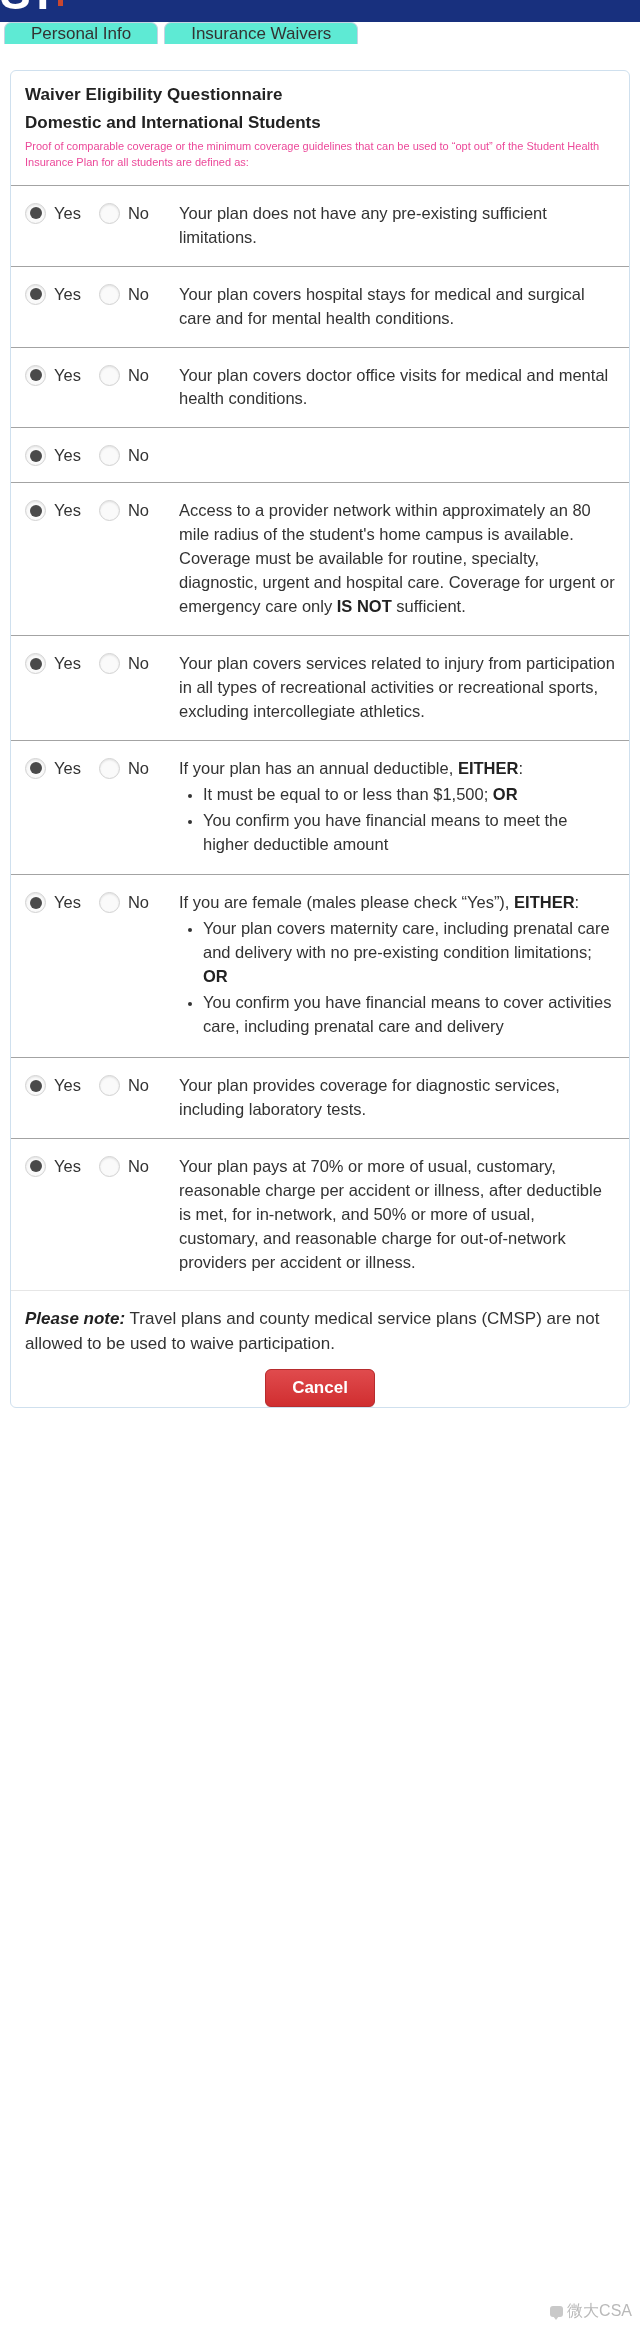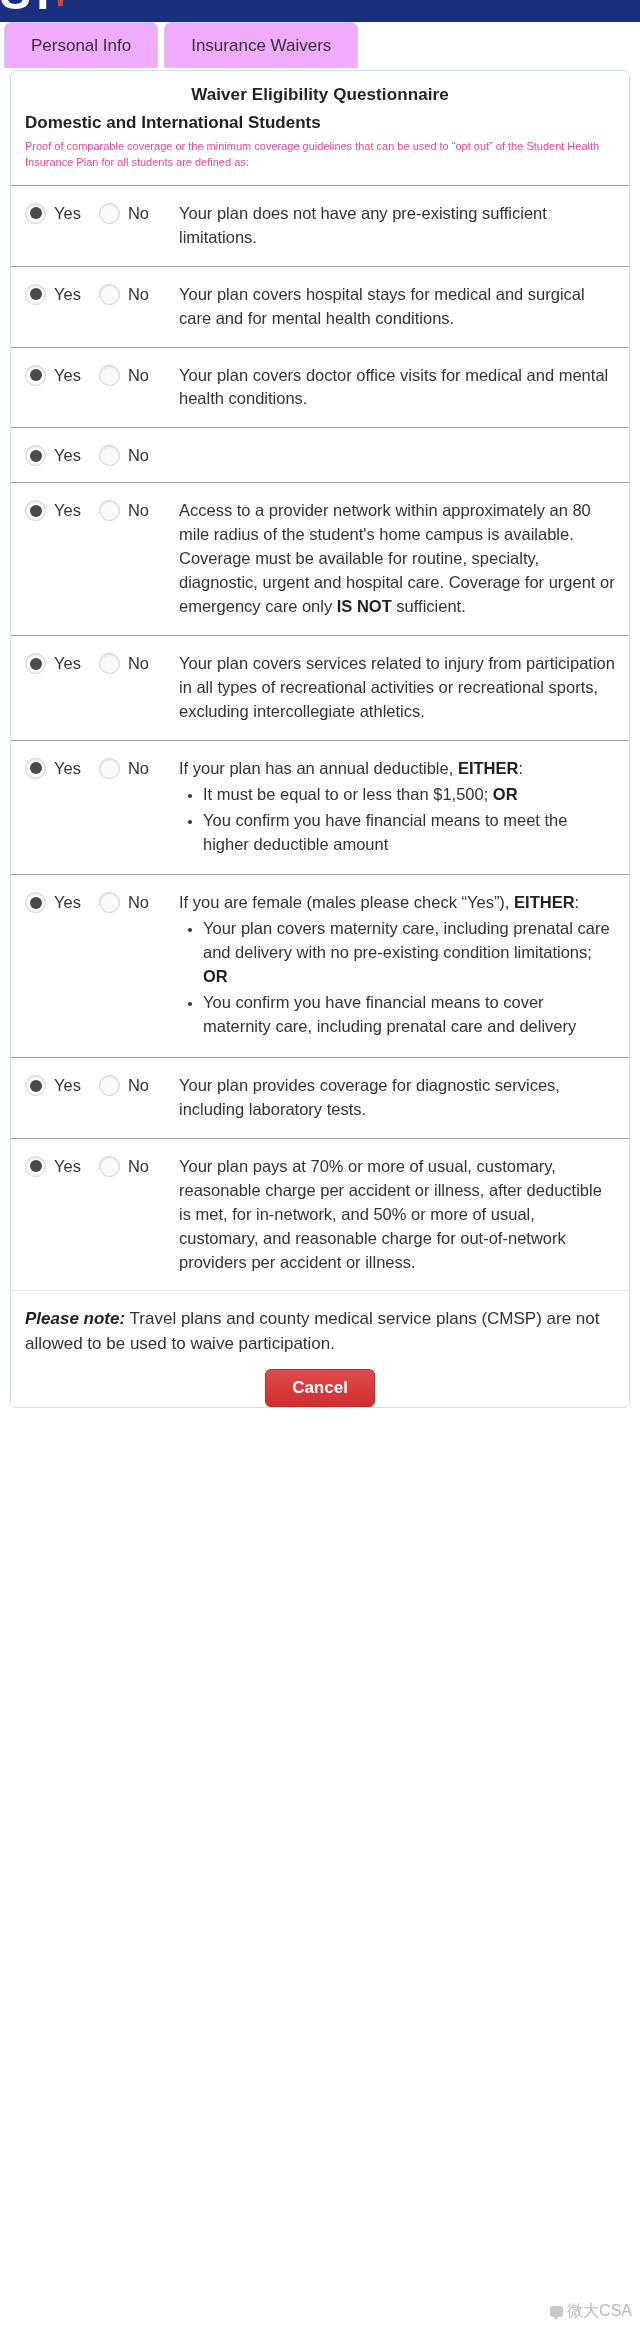--- a/index.html
+++ b/index.html
@@ -45,22 +45,22 @@
   .tabbar {
     height: 38px;
     background: #ffffff;
     position: relative;
     padding-left: 4px;
     display: flex;
     align-items: flex-start;
     gap: 6px;
   }
   .tab {
-    height: 46px;
-    background: #f0abfc;
+    height: 22px;
+    background: #5eead4;
     border: 1px solid #c6d3e2;
     border-bottom: none;
     border-radius: 7px 7px 0 0;
     display: flex;
     align-items: center;
     justify-content: center;
     padding: 0 26px;
     font-size: 17px;
     color: #333333;
     cursor: pointer;
@@ -73,21 +73,20 @@
     margin: 10px 10px 0 10px;
     border: 1px solid #cfe0ee;
     border-radius: 6px;
     background: #ffffff;
     overflow: hidden;
   }
   .card-header {
     padding: 14px 14px 0 14px;
   }
   .q-title {
-    text-align: center;
     font-size: 17px;
     font-weight: bold;
     color: #222222;
     margin: 0 0 8px 0;
     letter-spacing: .1px;
   }
   .q-subtitle {
     font-size: 17px;
     font-weight: bold;
     color: #222222;
@@ -341,21 +340,21 @@
             <span class="radio checked"></span>
             <span class="opt-label">Yes</span>
           </label>
           <label class="opt">
             <span class="radio"></span>
             <span class="opt-label">No</span>
           </label>
         </div>
         <div class="qtext">If you are female (males please check “Yes”), <b>EITHER</b>:<ul>
             <li>Your plan covers maternity care, including prenatal care and delivery with no pre-existing condition limitations; <b>OR</b></li>
-            <li>You confirm you have financial means to cover maternity care, including prenatal care and delivery</li>
+            <li>You confirm you have financial means to cover activities care, including prenatal care and delivery</li>
           </ul></div>
       </div>
       <div class="qrow">
         <div class="opts">
           <label class="opt">
             <span class="radio checked"></span>
             <span class="opt-label">Yes</span>
           </label>
           <label class="opt">
             <span class="radio"></span>

